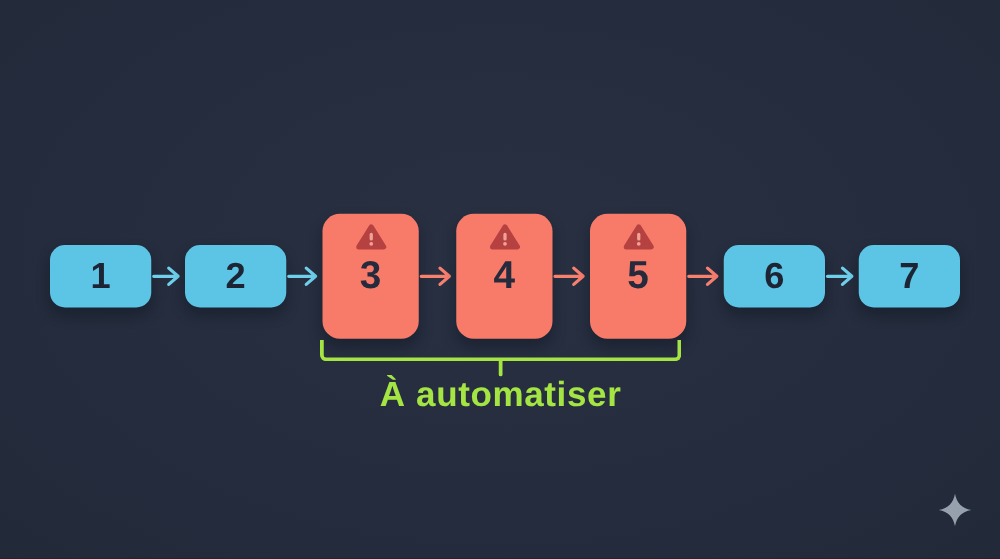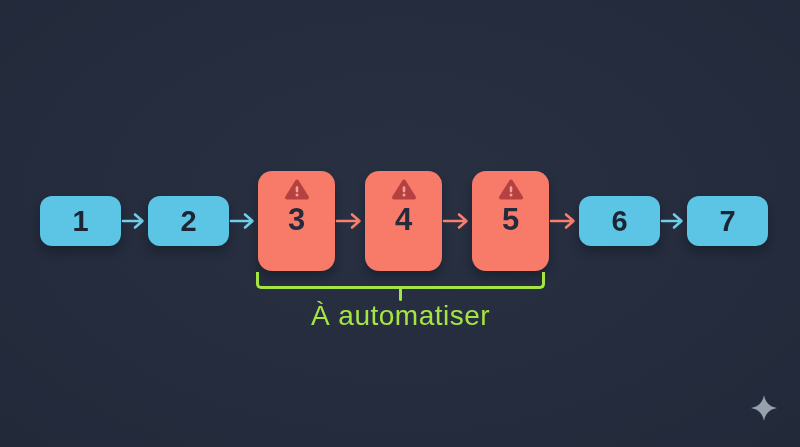--- a/index.html
+++ b/index.html
@@ -41,21 +41,21 @@
     border-bottom:3px solid #a4e443;
     border-bottom-left-radius:5px;border-bottom-right-radius:5px;
     box-sizing:border-box;
   }
   .bracket-tick{
     position:absolute;left:399px;top:288px;width:3px;height:13px;
     background:#a4e443;border-radius:0 0 2px 2px;
   }
   .bracket-label{
     position:absolute;left:256px;top:300px;width:289px;
-    text-align:center;font-size:28px;font-weight:400;
+    text-align:center;font-size:28px;font-weight:700;
     color:#a4e443;letter-spacing:.5px;white-space:nowrap;
   }
   .sparkle{position:absolute;left:750px;top:394px;}
 </style>
 </head>
 <body>
 
 <div class="stage">
 
   <div class="flow">

